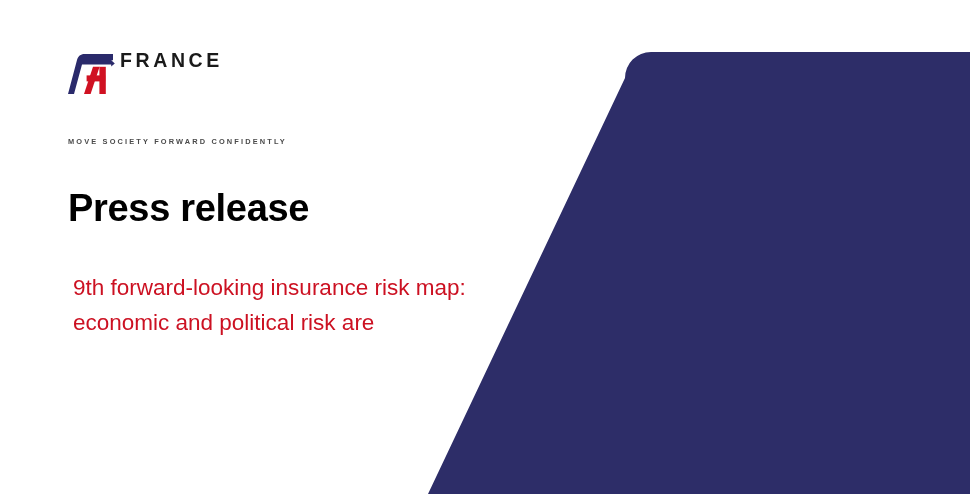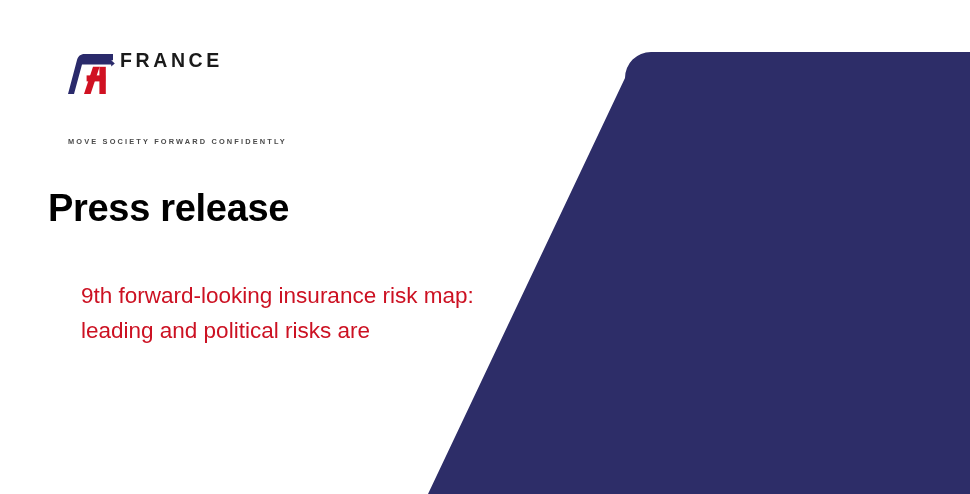--- a/index.html
+++ b/index.html
@@ -74,39 +74,39 @@
     letter-spacing: 2.15px;
     color: #4a4a4a;
     line-height: 10px;
     white-space: nowrap;
     margin-top: 42px;
   }
 
   
   .headline {
     position: absolute;
-    left: 48px;
+    left: 68px;
     top: 186px;
     font-family: "Liberation Sans", sans-serif;
     font-weight: bold;
     font-size: 38px;
     line-height: 44px;
     color: #000000;
     letter-spacing: -0.3px;
     white-space: nowrap;
     margin: 0;
   }
 
   
   .subtitle {
     position: absolute;
     left: 65px;
     top: 262px;
     width: 480px;
-    margin: 16px;
+    margin: 8px;
   }
   .subtitle-line {
     display: block;
     font-family: "Liberation Sans", sans-serif;
     font-weight: normal;
     font-size: 22.5px;
     line-height: 35px;
     color: #cc1122;
     white-space: nowrap;
   }
@@ -143,16 +143,16 @@
       <span class="logo-line">FRANCE</span>
     </div>
 
     <div class="logo-tagline">MOVE SOCIETY FORWARD CONFIDENTLY</div>
   </div>
 
   <h1 class="headline" style="color: rgb(0, 0, 0);">Press release</h1>
 
   <div class="subtitle">
     <span class="subtitle-line" style="color: rgb(204, 17, 34);">9th forward-looking insurance risk map:</span>
-    <span class="subtitle-line" style="color: rgb(204, 17, 34);">leading and political risks are</span>
+    <span class="subtitle-line" style="color: rgb(204, 17, 34);">economic and political risk are</span>
   </div>
 
 </div>
 
 </body></html>

